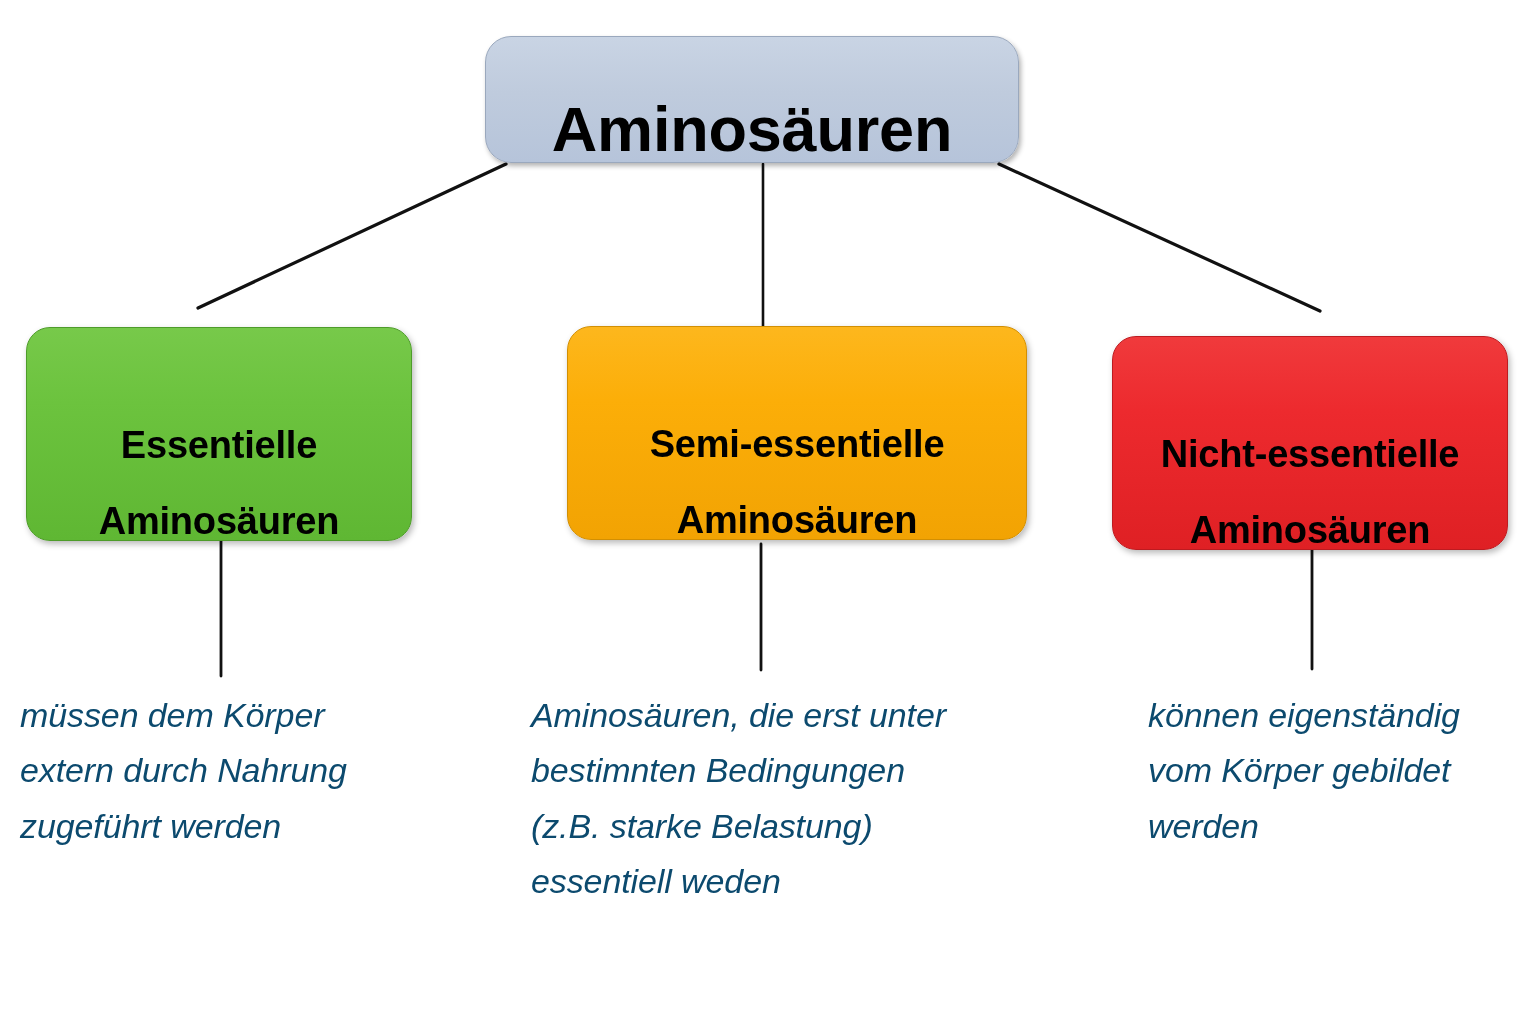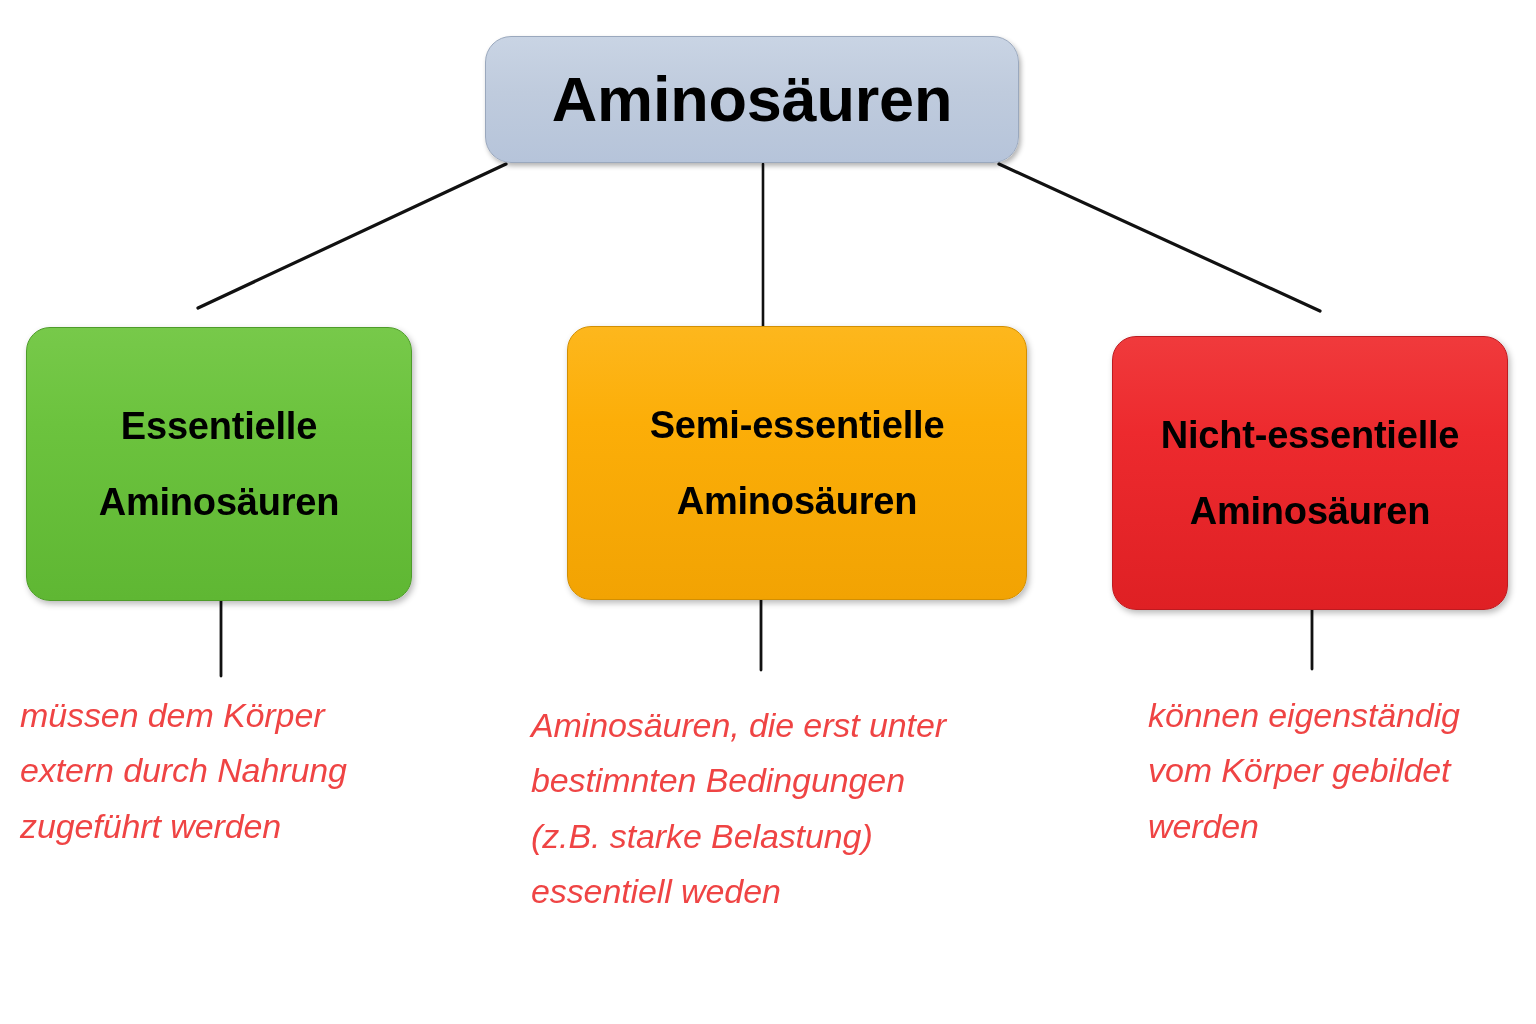--- a/index.html
+++ b/index.html
@@ -29,21 +29,21 @@
     pointer-events: none;
   }
 
   
   .node {
     position: absolute;
     box-sizing: border-box;
     display: flex;
     flex-direction: column;
     align-items: center;
-    justify-content: center;
+    justify-content: flex-end;
     text-align: center;
     border-radius: 22px;
     color: #000000;
     font-weight: bold;
     letter-spacing: -0.2px;
   }
 
   .node-root {
     left: 485px;
     top: 36px;
@@ -51,21 +51,21 @@
     height: 127px;
     background: linear-gradient(180deg, #c9d4e4 0%, #bfcbdd 45%, #b6c4da 100%);
     border: 1px solid #9aa8bd;
     border-radius: 26px;
     box-shadow: 2px 3px 5px rgba(0,0,0,0.30);
     font-size: 63px;
     line-height: 1.05;
   }
 
   .node-child {
-    height: 274px;
+    height: 214px;
     border-radius: 24px;
     font-size: 38px;
     line-height: 1.0;
   }
   .node-child .line1 { display: block; }
   .node-child .line2 { display: block; margin-top: 38px; }
 
   .node-green {
     left: 26px;
     top: 327px;
@@ -94,26 +94,26 @@
     box-shadow: 2px 3px 6px rgba(0,0,0,0.28);
   }
 
   
   .caption {
     position: absolute;
     font-style: italic;
     font-weight: normal;
     font-size: 34px;
     line-height: 1.63;
-    color: #ef4444;
+    color: #0c4a6e;
     white-space: pre-line;
     letter-spacing: -0.1px;
   }
   .caption-left   { left: 20px;   top: 688px; width: 430px; }
-  .caption-middle { left: 531px;  top: 688px; width: 540px; margin-top: 10px; }
+  .caption-middle { left: 531px;  top: 688px; width: 540px; }
   .caption-right  { left: 1148px; top: 688px; width: 380px; }
 </style>
 </head>
 <body>
 
 <div id="canvas">
 
   <svg id="connectors" viewBox="0 0 1536 1024" width="1536" height="1024" xmlns="http://www.w3.org/2000/svg">
 
     <line x1="506" y1="164" x2="198" y2="308" stroke="#111111" stroke-width="3.2" stroke-linecap="round"></line>

